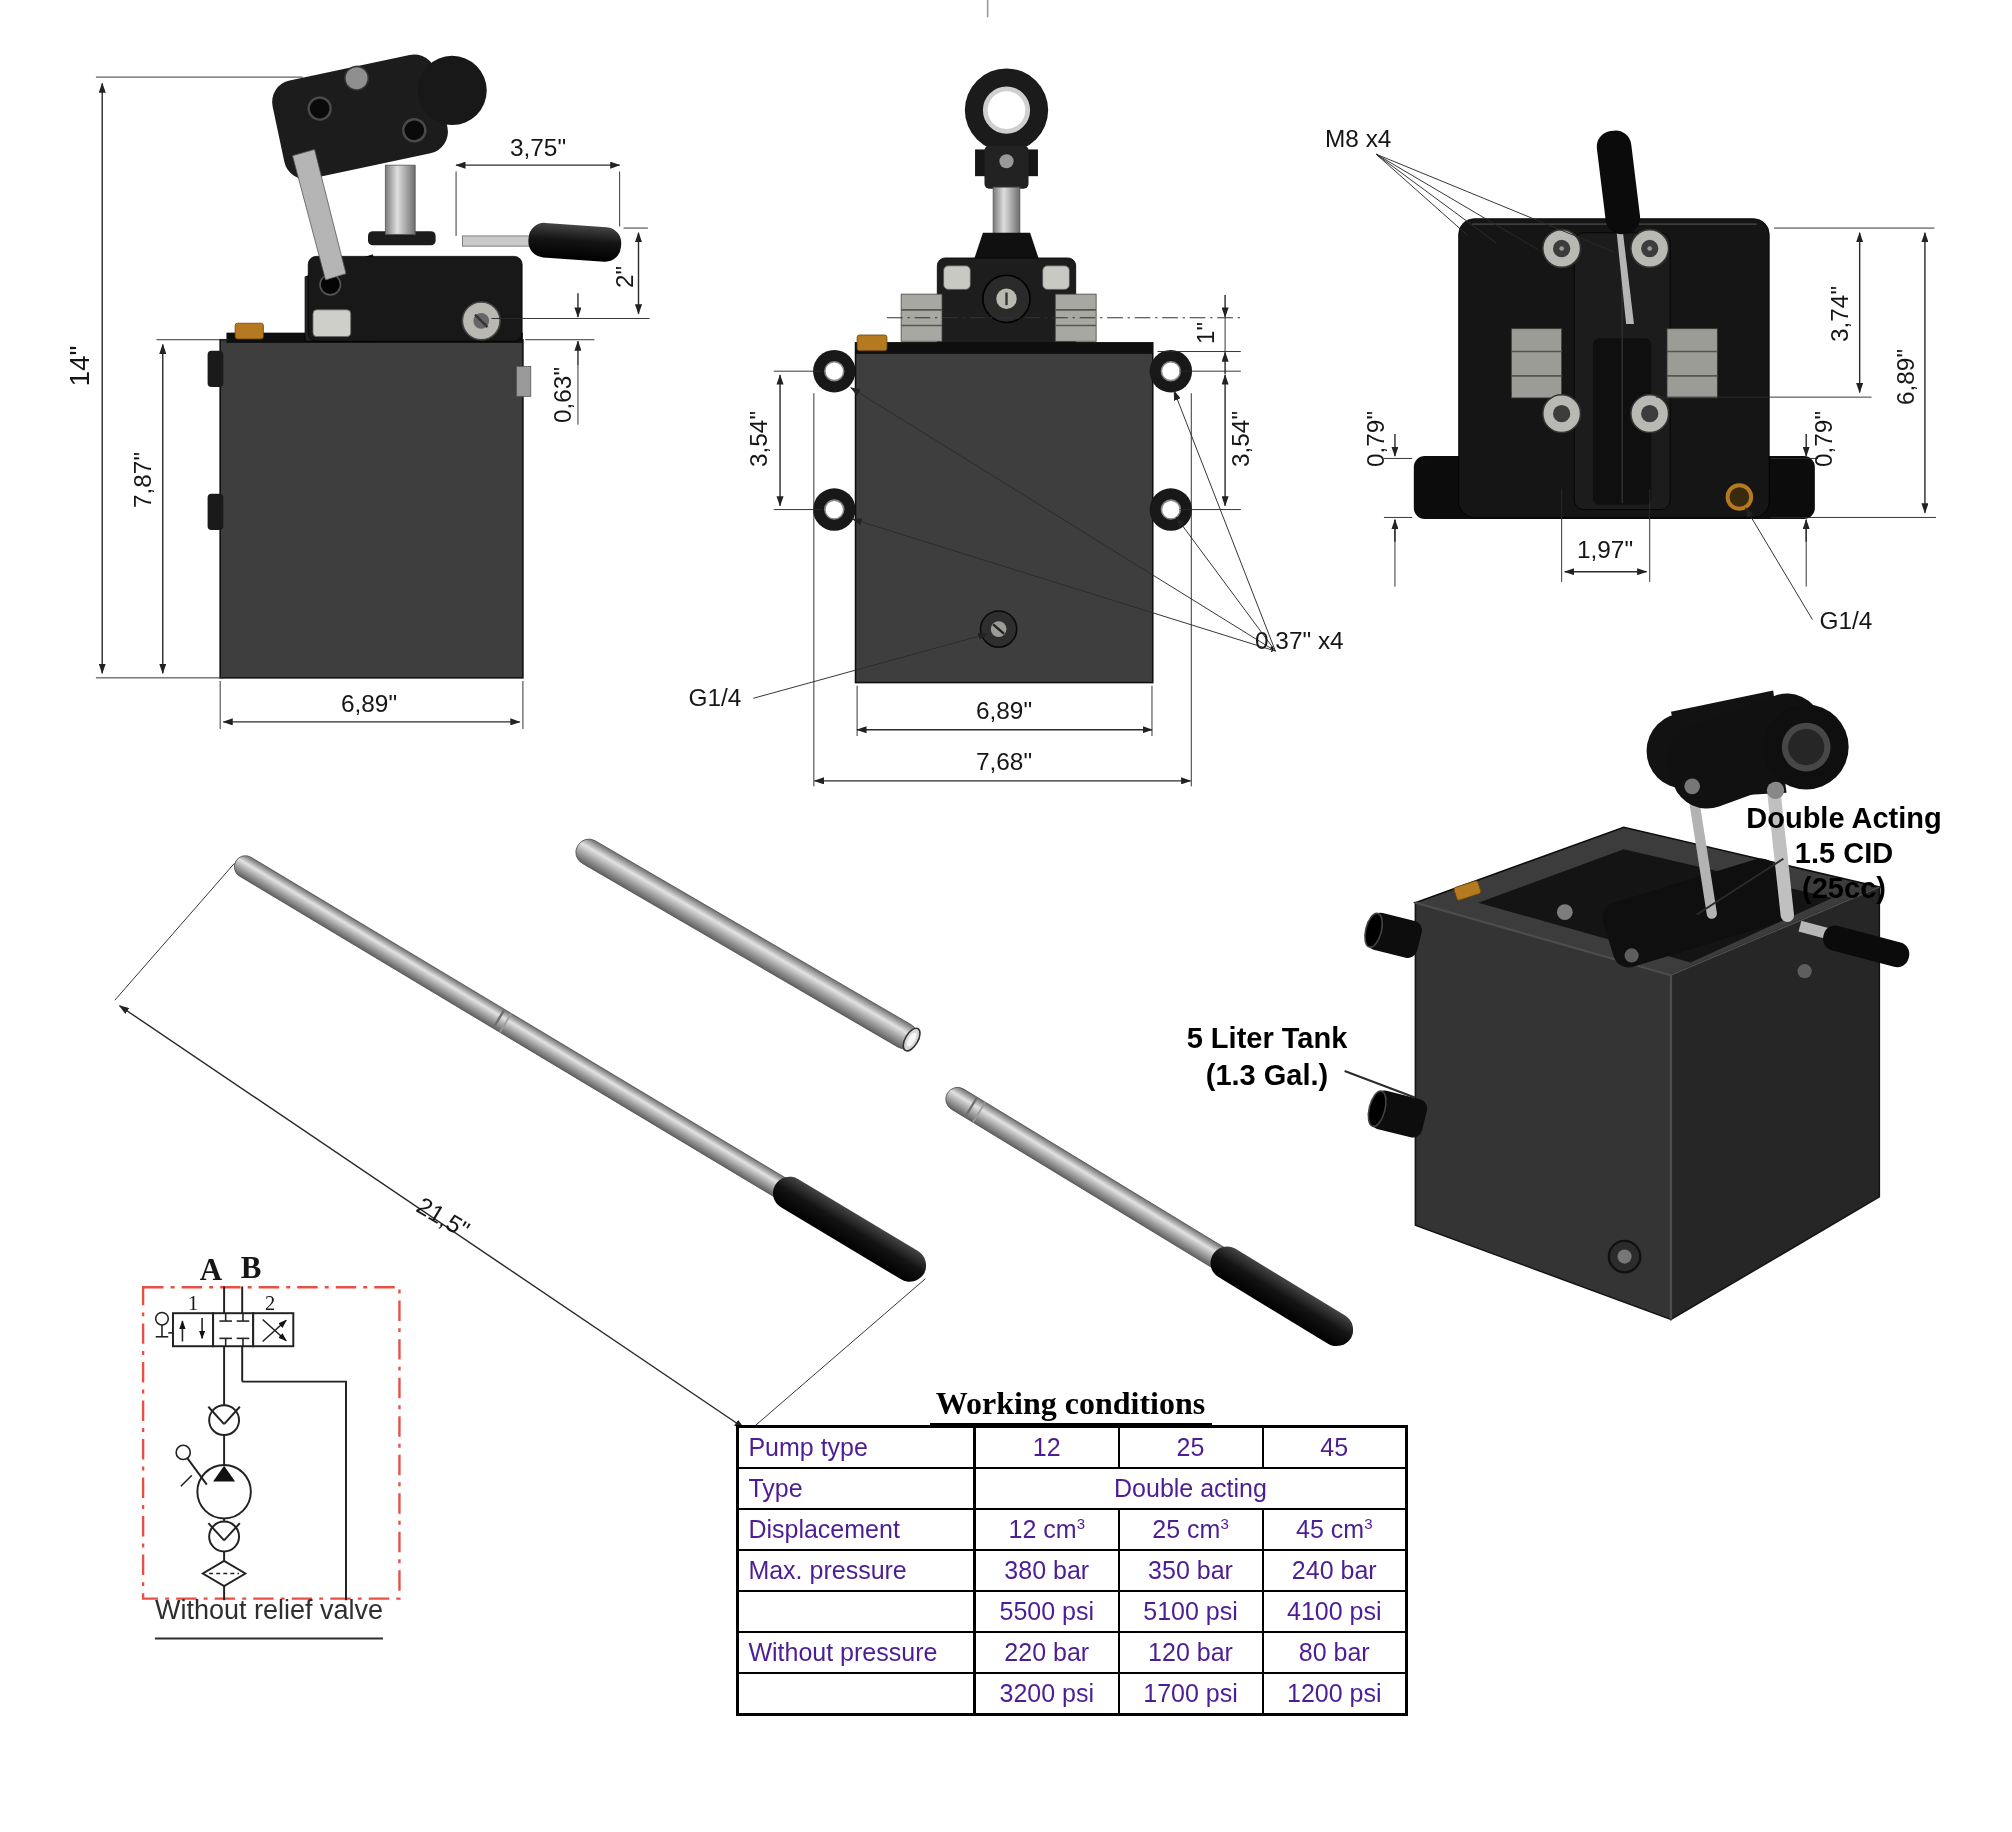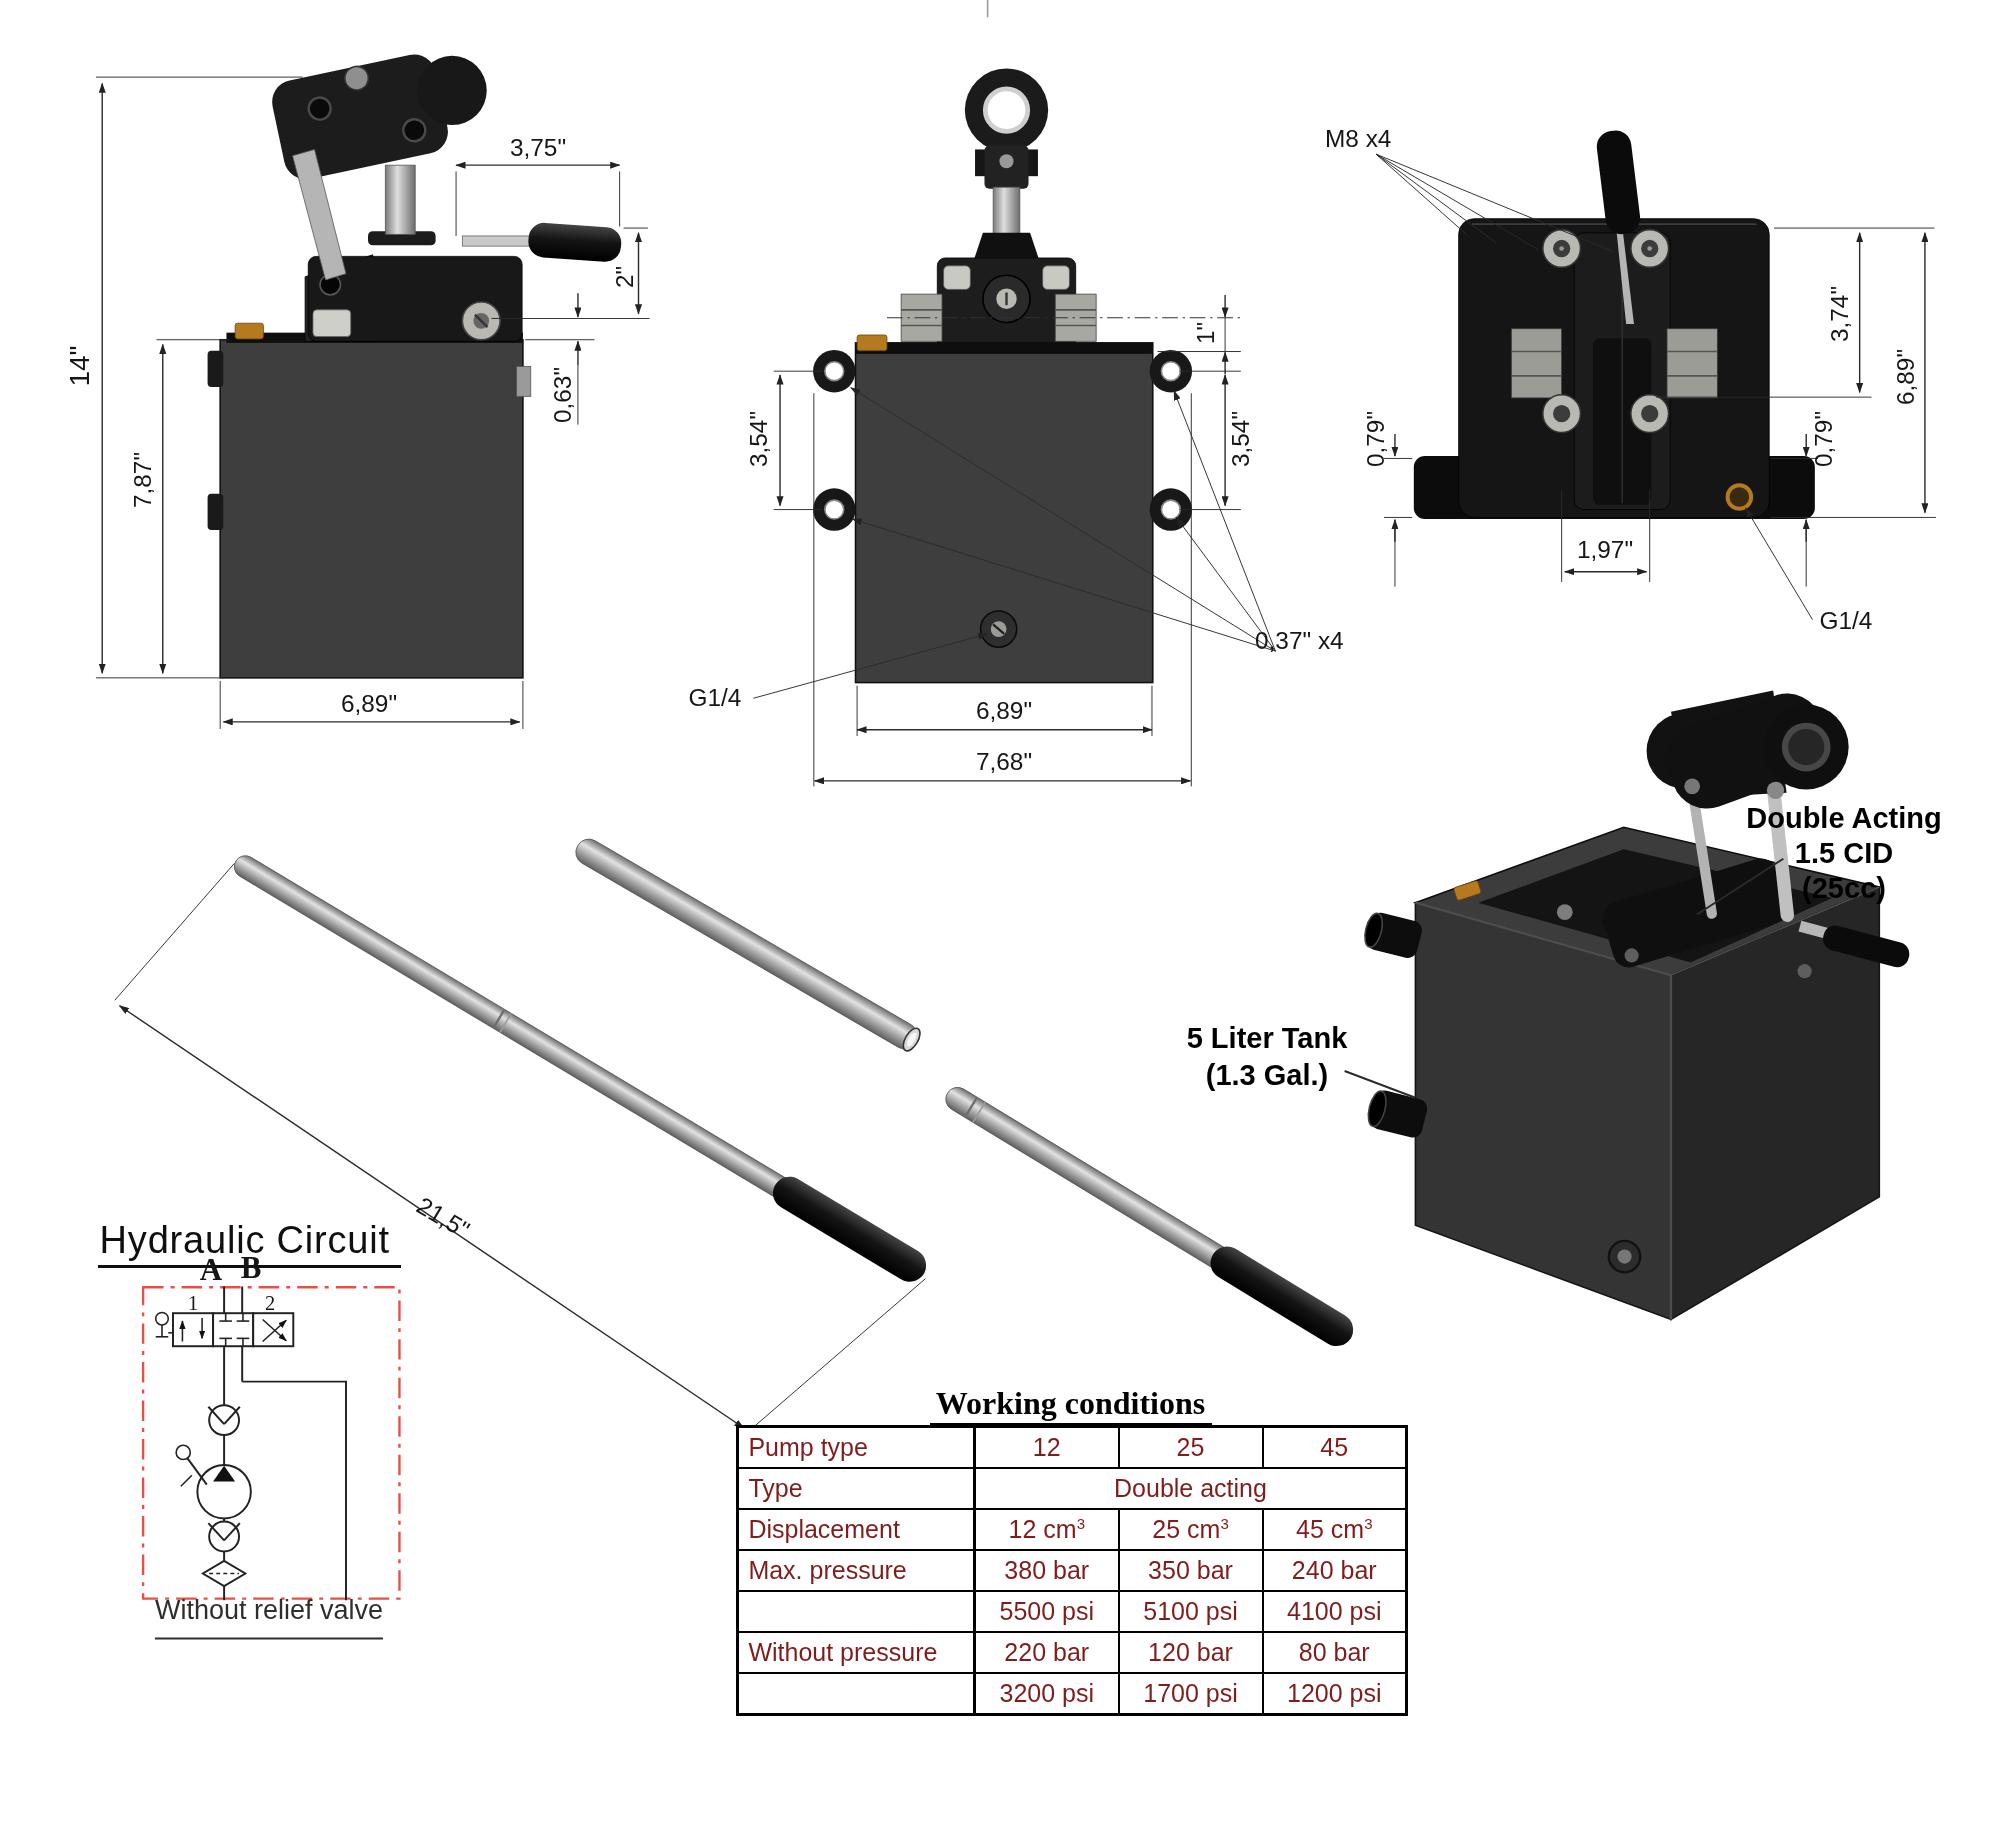--- a/index.html
+++ b/index.html
@@ -16,21 +16,21 @@
   .lab.num{font:20.4px "Liberation Serif",serif;}
   .hc-title{position:absolute;left:98px;top:1219px;z-index:6;font:400 38px "Liberation Sans",sans-serif;
        color:#0f0f0f;border-bottom:3.1px solid #0f0f0f;padding:0 11px 3.1px 1.6px;letter-spacing:0.8px;}
   .wrv{position:absolute;left:269px;top:1617px;z-index:6;transform:translate(-50%,-50%);
        font:27px "Liberation Sans",sans-serif;color:#2e2e2e;border-bottom:2.4px solid #2e2e2e;padding-bottom:12px;}
   .wc-title{position:absolute;left:736px;top:1385px;width:669px;text-align:center;z-index:6;}
   .wc-title span{font:bold 32px "Liberation Serif",serif;color:#000;border-bottom:3.9px solid #000;
        padding:0 6.3px 2.4px;}
   #wc-table{position:absolute;left:736px;top:1425px;width:669px;z-index:6;border-collapse:collapse;
        table-layout:fixed;background:#fff;border:3.1px solid #000;}
-  #wc-table td{border:2.4px solid #000;height:39px;font:25px "Liberation Sans",sans-serif;color:#7f1d1d;
+  #wc-table td{border:2.4px solid #000;height:39px;font:25px "Liberation Sans",sans-serif;color:#4c1d95;
        text-align:center;vertical-align:middle;padding:0;}
   #wc-table td.lbl{text-align:left;padding-left:9.4px;border-right:3.1px solid #000;}
   #wc-table tr.sub td{border-top-width:1.6px;}
   #wc-table sup{font-size:15px;line-height:0;}
 </style>
 </head>
 <body>
 
 <div id="canvas">
 
@@ -377,21 +377,20 @@
 <div class="lab" style="left:1846px;top:621px">G1/4</div>
 
 <div class="lab r31" style="left:443px;top:1218px">21,5"</div>
 
 <div class="lab bold" style="left:1844px;top:818px">Double Acting</div>
 <div class="lab bold" style="left:1844px;top:853px">1.5 CID</div>
 <div class="lab bold" style="left:1844px;top:888px">(25cc)</div>
 <div class="lab bold" style="left:1267px;top:1038px">5 Liter Tank</div>
 <div class="lab bold" style="left:1267px;top:1075px">(1.3 Gal.)</div>
 
-<div class="hc-title">Hydraulic Circuit</div>
 <div class="lab ab" style="left:211px;top:1270px">A</div>
 <div class="lab ab" style="left:251px;top:1268px">B</div>
 <div class="lab num" style="left:193px;top:1303px">1</div>
 <div class="lab num" style="left:270px;top:1303px">2</div>
 <div class="wrv">Without relief valve</div>
 
 <div class="wc-title"><span>Working conditions</span></div>
 <table id="wc-table">
   <colgroup>
         <col style="width:237px">

